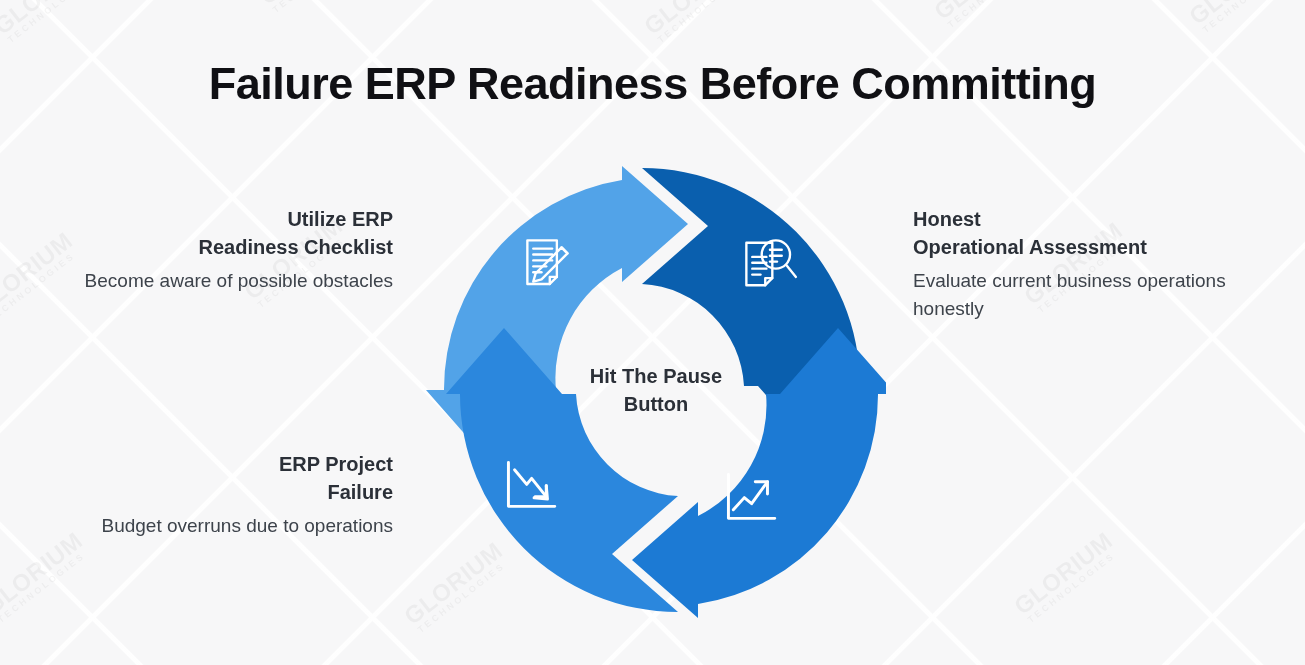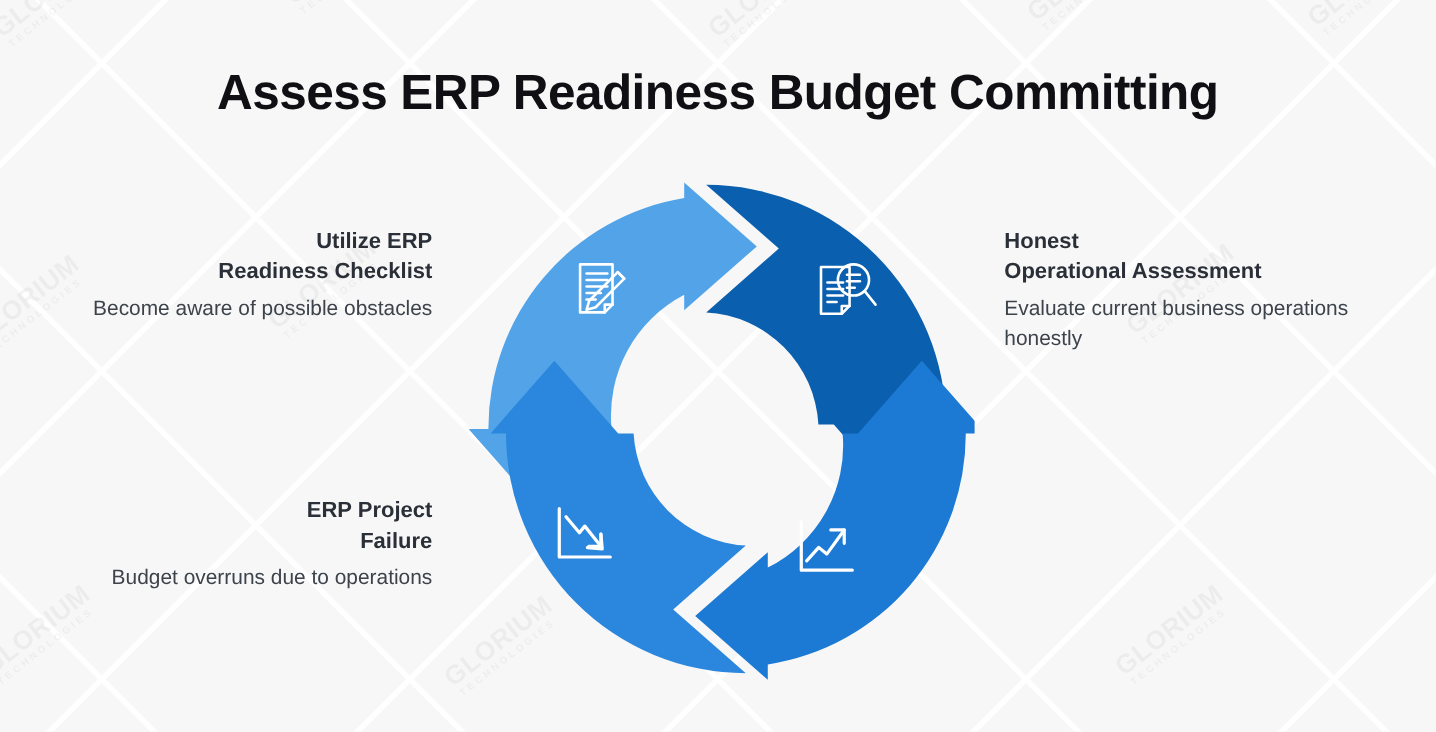--- a/index.html
+++ b/index.html
@@ -165,21 +165,21 @@
       <span class="wm-sub">TECHNOLOGIES</span>
     </div>
   <div class="wm-text" style="left:1010px;top:600px;">
       <span class="wm-main">GLORIUM</span>
       <span class="wm-sub">TECHNOLOGIES</span>
     </div>
 </div>
 
 <div id="page">
 
-  <div id="page-title">Assess ERP Readiness Budget Committing</div>
+  <div id="page-title">Failure ERP Readiness Before Committing</div>
 
   <div class="text-block tb-left" id="block-utilize-erp-readiness-checklist">
     <div class="tb-title">
       <span>Utilize ERP</span><br>
       <span>Readiness Checklist</span>
     </div>
     <div class="tb-desc">Become aware of possible obstacles</div>
   </div>
 
   <div class="text-block tb-left" id="block-erp-project-failure">
@@ -278,15 +278,19 @@
       </g>
 
       <g class="seg-icon" transform="translate(300,312) scale(1.22)" fill="none" stroke="#ffffff" stroke-width="2.4" stroke-linecap="round" stroke-linejoin="round">
         <polyline points="2,2 2,38 40,38"></polyline>
         <polyline points="6,31 15,21 21,26 34,8"></polyline>
         <path d="M34 8 L24 8 M34 8 L34 18"></path>
       </g>
 
     </svg>
 
+    <div id="center-label">
+      <span>Hit The Pause</span><br>
+      <span>Button</span>
+    </div>
   </div>
 
 </div>
 
 </body></html>

